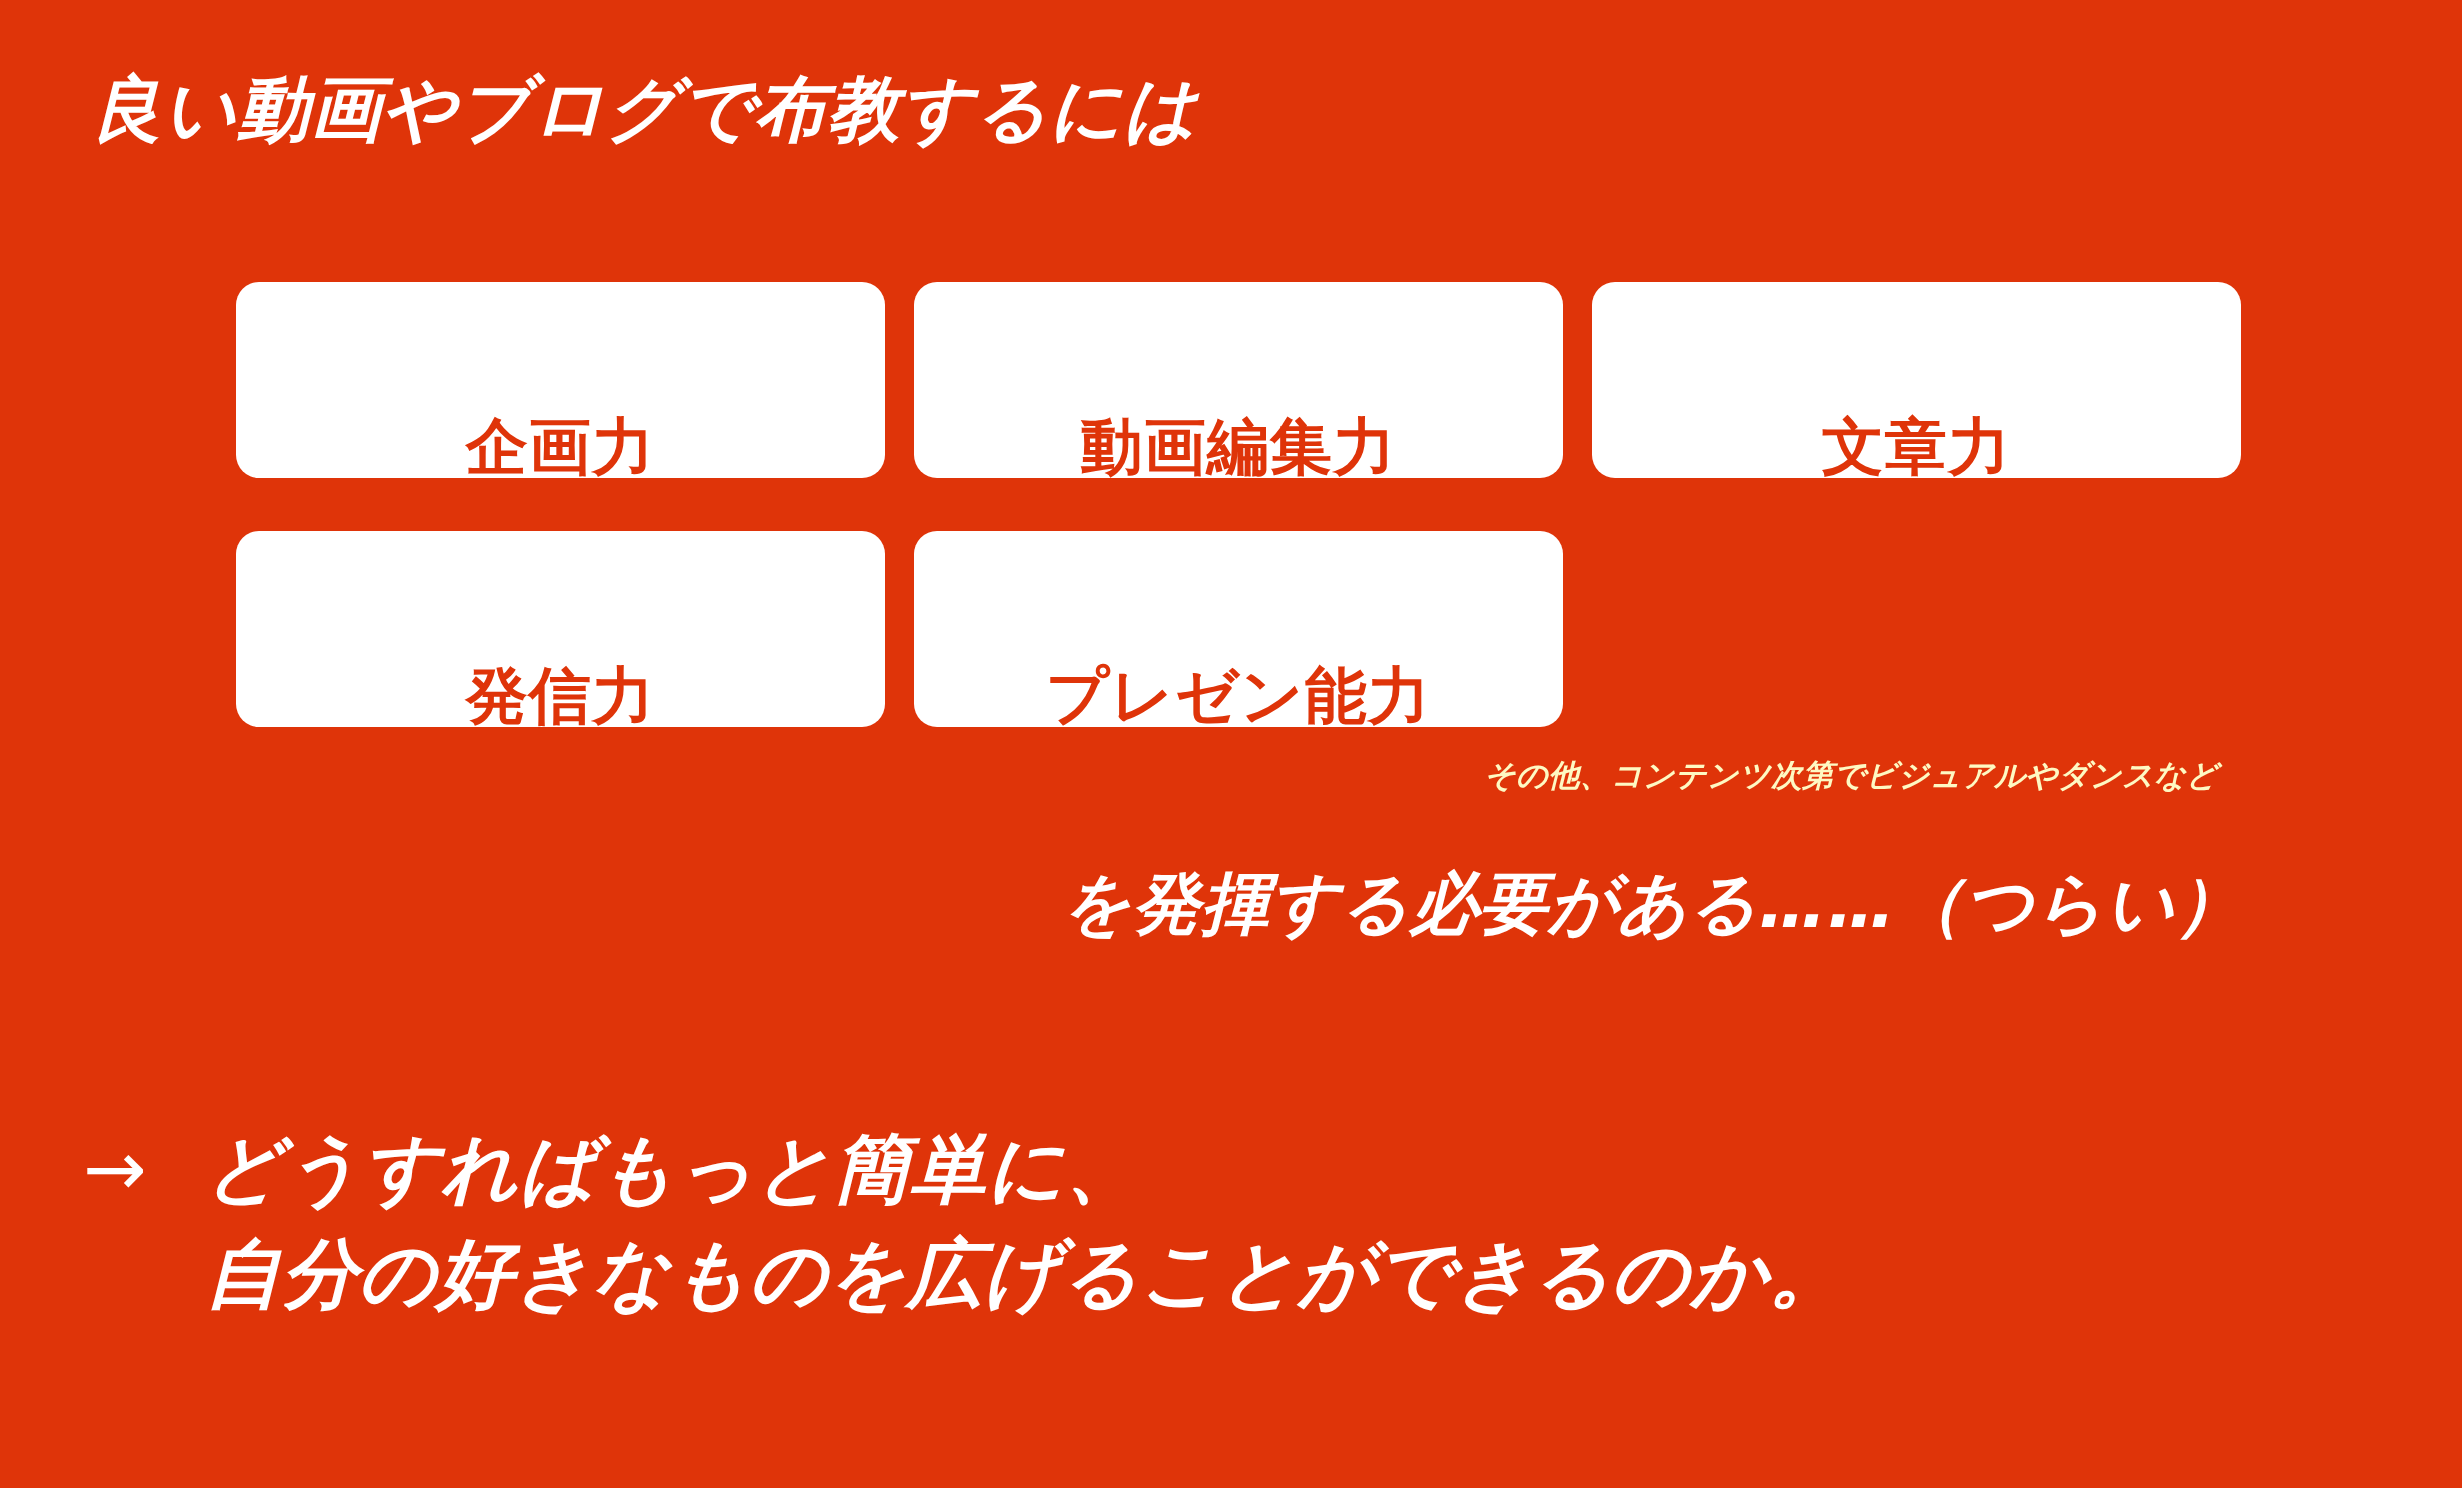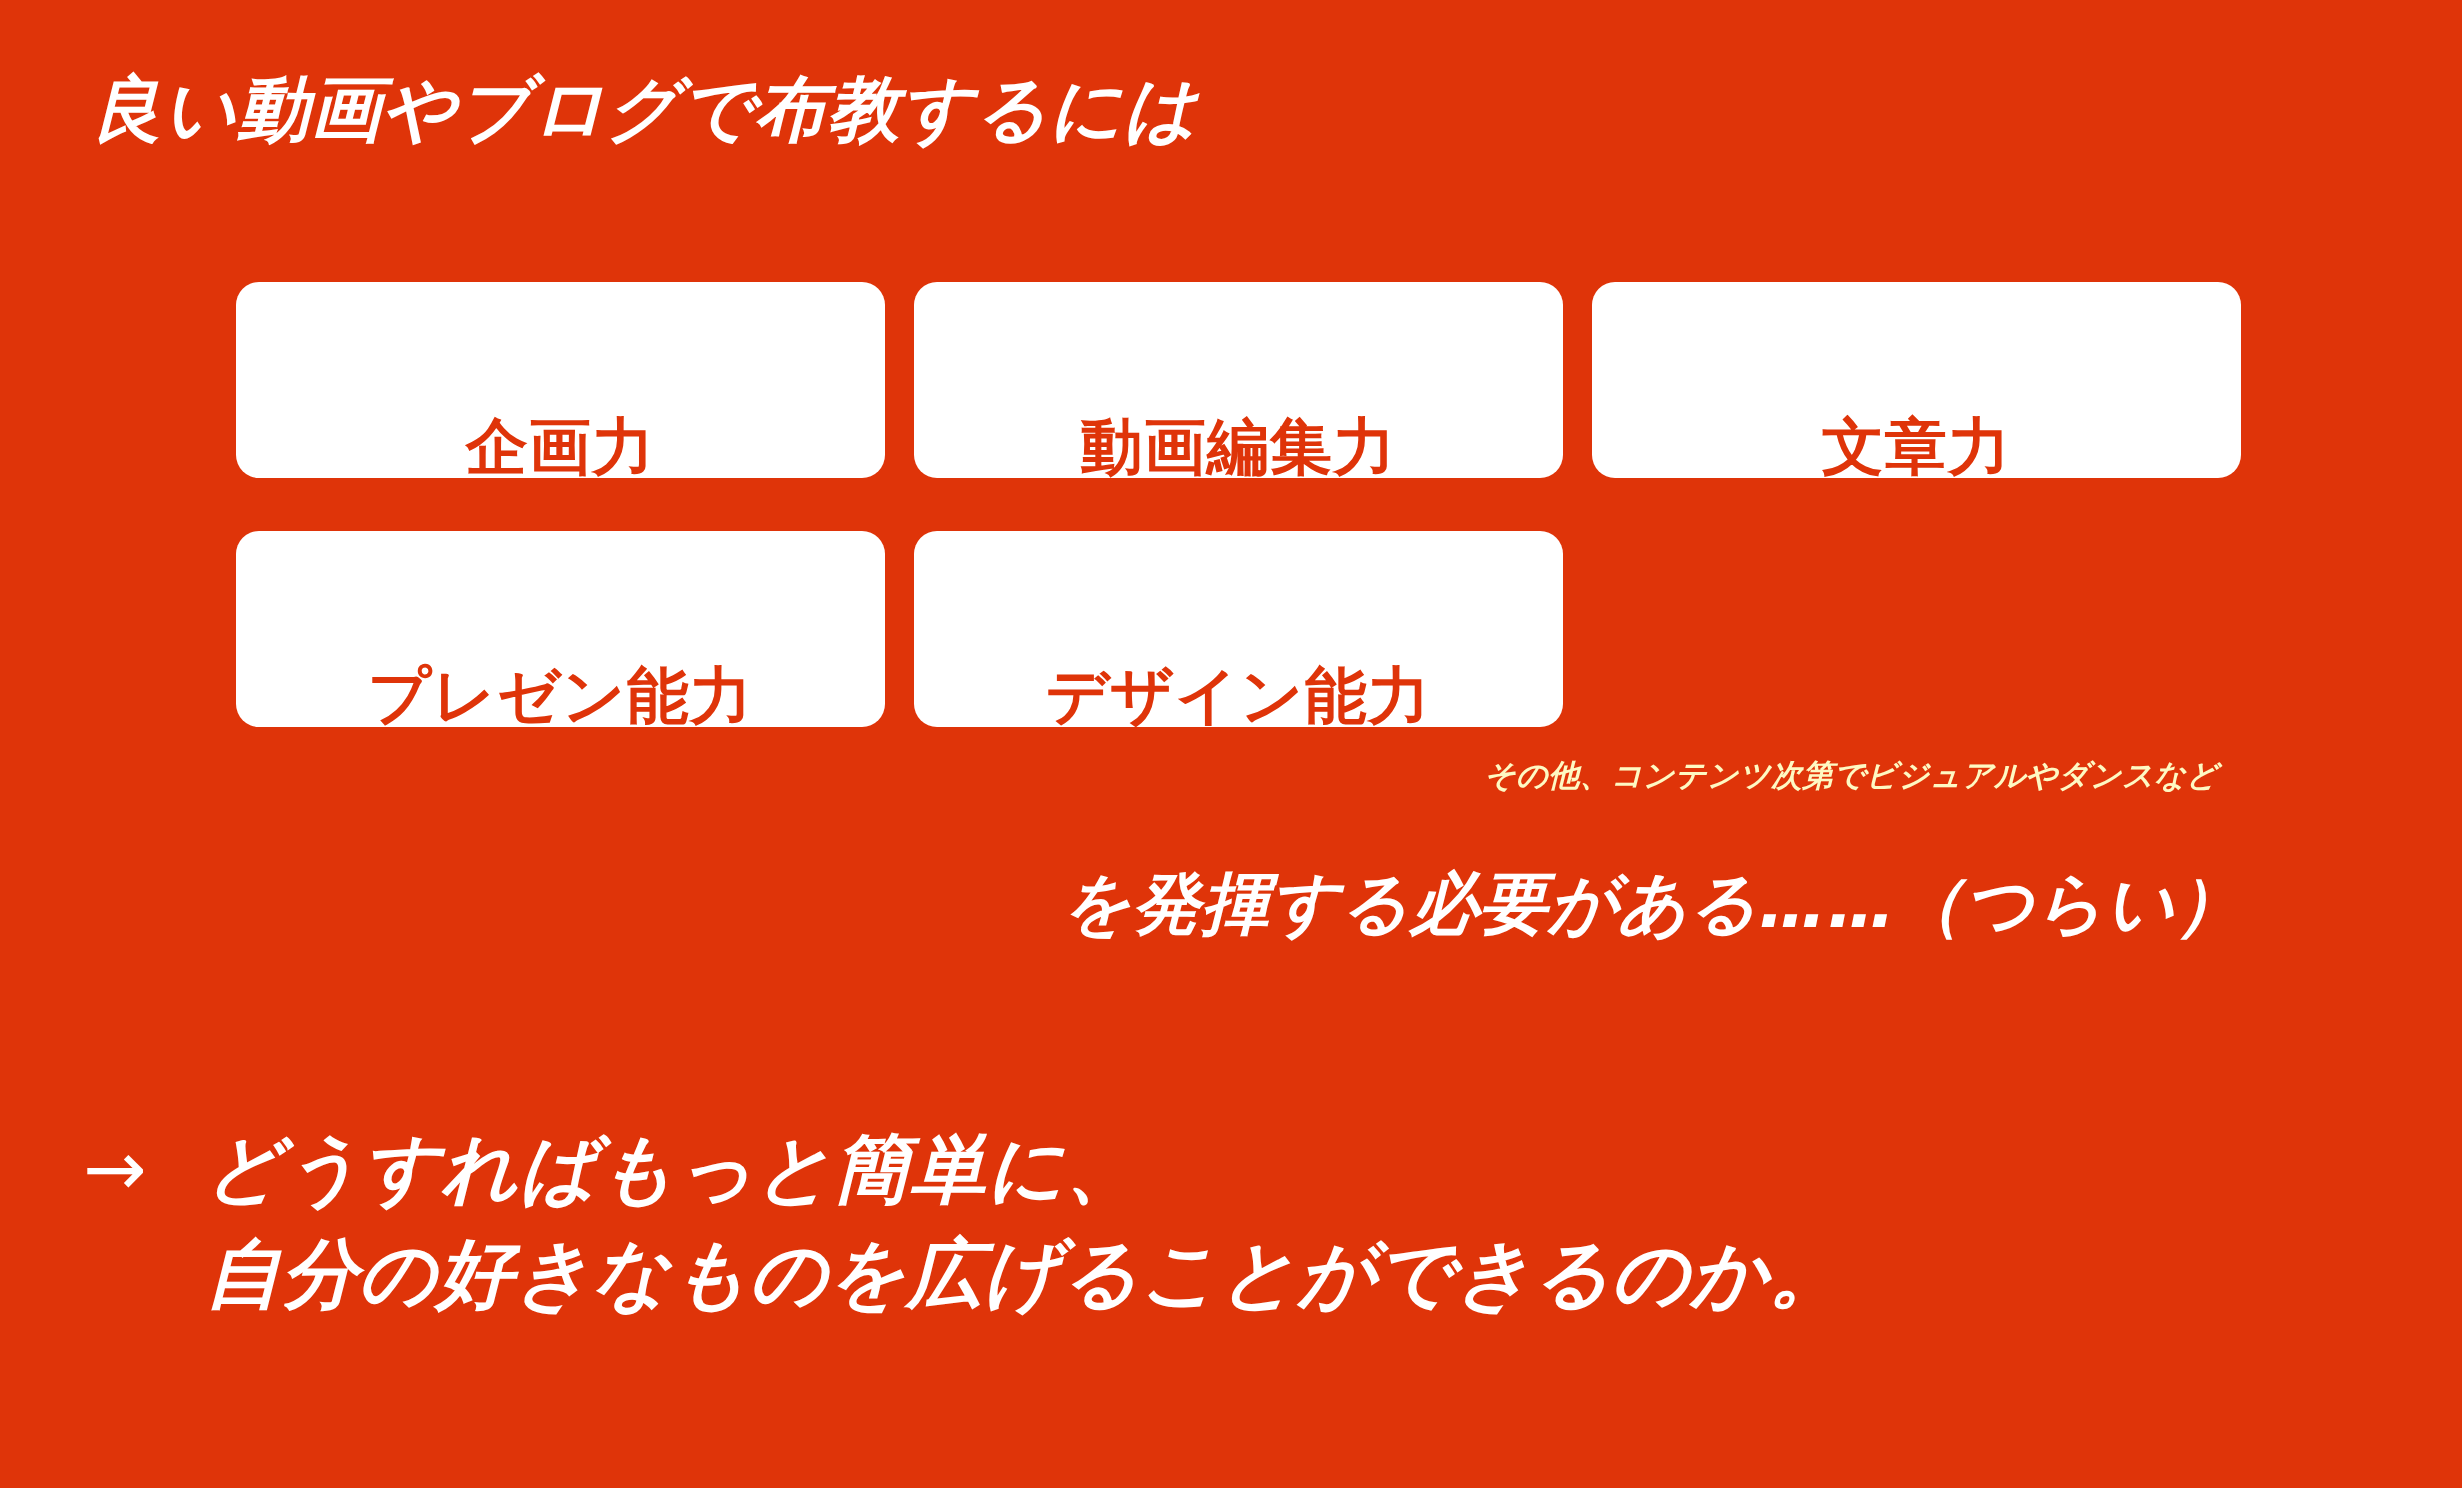--- a/index.html
+++ b/index.html
@@ -149,28 +149,28 @@
     </div>
 
     <div class="skill-card">
       <span class="skill-card-label">動画編集力</span>
     </div>
 
     <div class="skill-card">
       <span class="skill-card-label">文章力</span>
     </div>
 
+    <div class="skill-card">
+      <span class="skill-card-label">発信力</span>
+    </div>
 
     <div class="skill-card">
       <span class="skill-card-label">プレゼン能力</span>
     </div>
 
-    <div class="skill-card">
-      <span class="skill-card-label">デザイン能力</span>
-    </div>
 
   </div>
 
   <div class="grid-caption">その他、コンテンツ次第でビジュアルやダンスなど</div>
 
   <div class="conclusion-line">を発揮する必要がある……（つらい）</div>
 
   <div class="outro">
     <div class="outro-row">
       <span class="outro-arrow">→</span>

